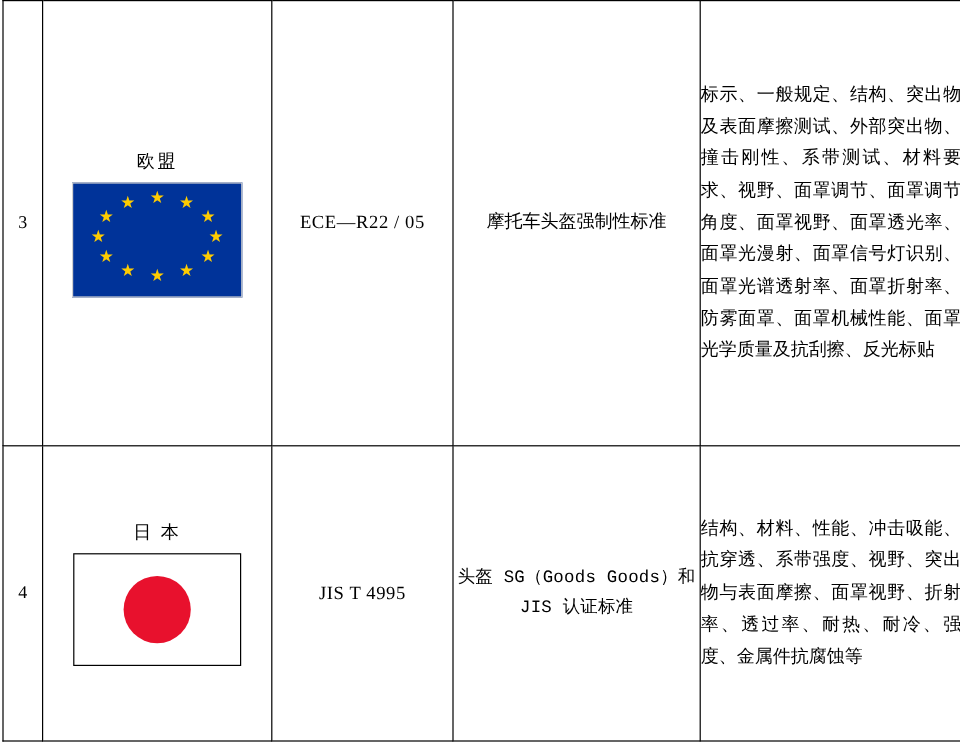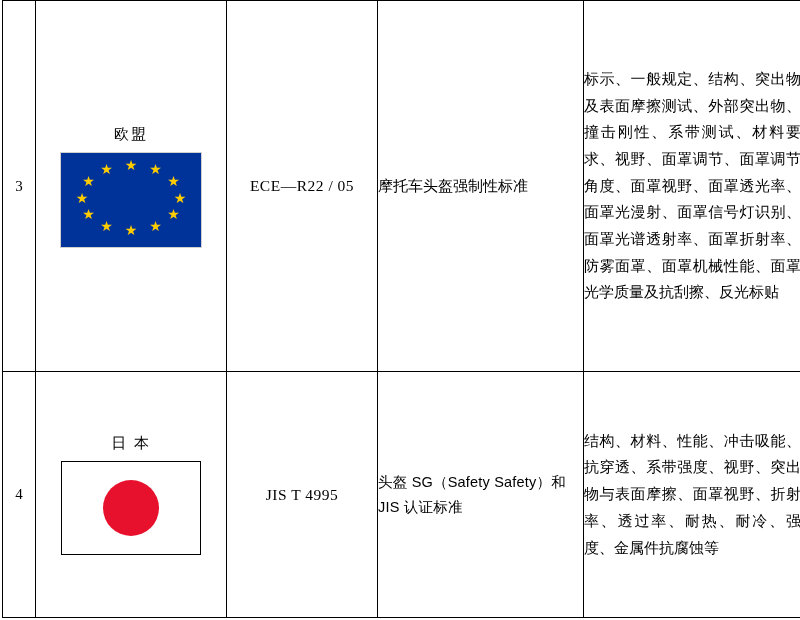--- a/index.html
+++ b/index.html
@@ -108,22 +108,23 @@
 
   .code-cell {
     text-align: center;
     font-size: 15.5px;
     font-family: "Liberation Serif", "DejaVu Serif", serif;
     letter-spacing: 0.5px;
     padding: 0 6px;
     margin-top: 11px;
   }
   .name-cell {
-    font-size: 15px;
-    font-family: Liberation Sans, sans-serif;
+    text-align: center;
+    font-size: 15px;
+    font-family: Liberation Mono, monospace;
     line-height: 1.7;
     padding: 0 14px;
   }
   .name-cell.jp-name {
     font-size: 14.5px;
     letter-spacing: 0.2px;
   }
   .items-cell {
     font-size: 15px;
     font-family: "Liberation Serif", "DejaVu Serif", serif;
@@ -197,18 +198,18 @@
         <td class="col-num num-cell">4</td>
         <td class="col-flag flag-cell">
           <div class="flag-label">日 本</div>
           <div class="flag-wrap">
             <div class="jp-flag">
               <div class="jp-disc"></div>
             </div>
           </div>
         </td>
         <td class="col-code code-cell">JIS T 4995</td>
-        <td class="col-name name-cell jp-name">头盔 SG（Safety Safety）和 JIS 认证标准</td>
+        <td class="col-name name-cell jp-name">头盔 SG（Goods Goods）和 JIS 认证标准</td>
         <td class="col-items items-cell jp-items">结构、材料、性能、冲击吸能、抗穿透、系带强度、视野、突出物与表面摩擦、面罩视野、折射率、透过率、耐热、耐冷、强度、金属件抗腐蚀等</td>
       </tr>
     </tbody>
   </table>
 </div>
 
 </body></html>

